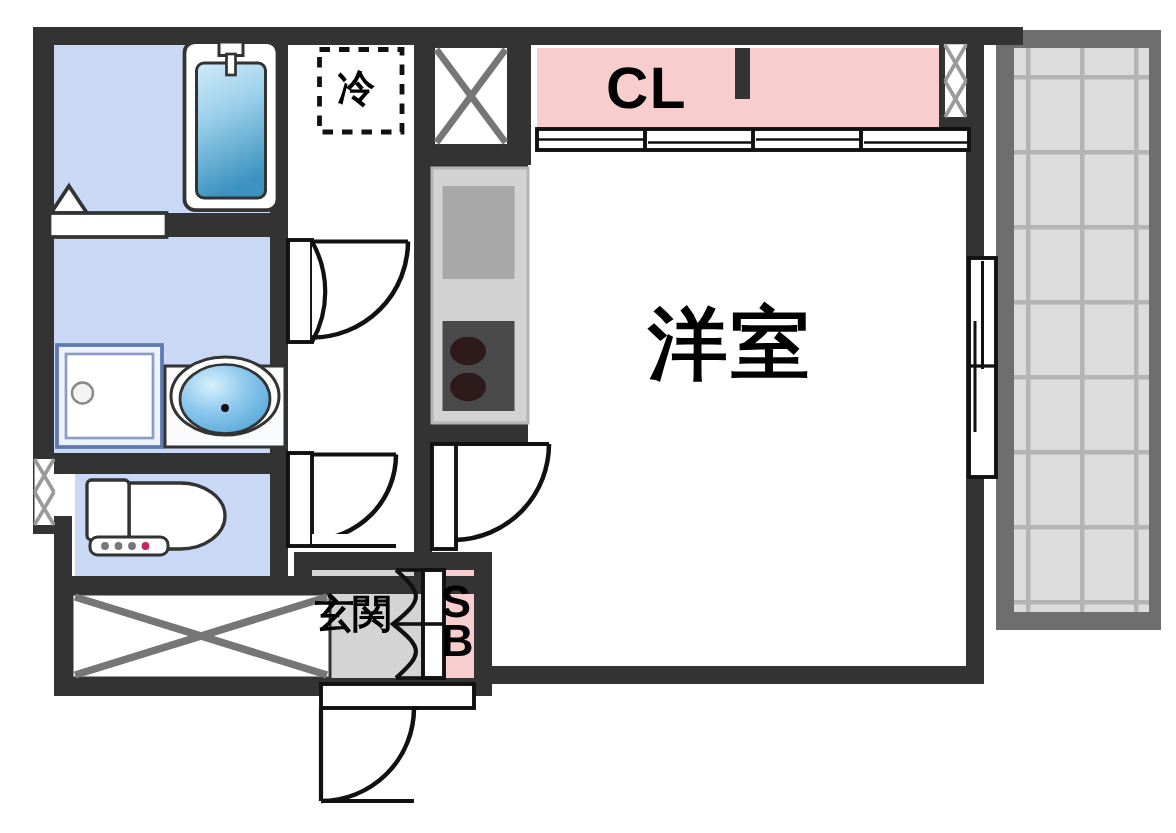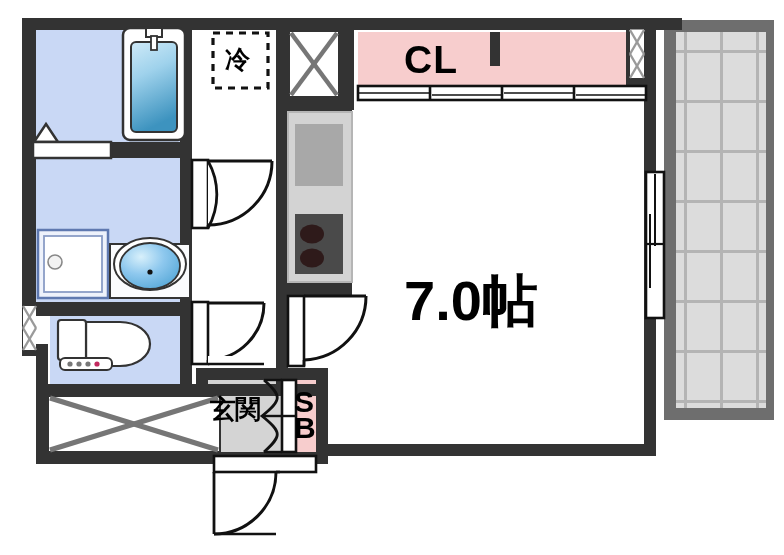--- a/index.html
+++ b/index.html
@@ -290,22 +290,22 @@
       <path d="M264 380 C 282 396 282 400 262 416 C 282 432 282 436 264 452" fill="#ffffff" fill-opacity="0" stroke="#111" stroke-width="2.8"></path>
       <line x1="264" y1="380" x2="282" y2="380" stroke="#111" stroke-width="2.4"></line>
       <line x1="264" y1="452" x2="282" y2="452" stroke="#111" stroke-width="2.4"></line>
       <line x1="262" y1="416" x2="282" y2="416" stroke="#111" stroke-width="2.4"></line>
     </g>
 
   </svg>
 
   <div class="txt" id="label-cl">CL</div>
 
-
-  <div class="txt" id="label-room-size">7.0帖</div>
+  <div class="txt" id="label-room-name">洋室</div>
+
 
   <div class="txt" id="label-fridge">冷</div>
 
   <div class="txt" id="label-genkan">玄関</div>
 
   <div class="txt" id="label-sb-s">S</div>
 
   <div class="txt" id="label-sb-b">B</div>
 
 </div>

